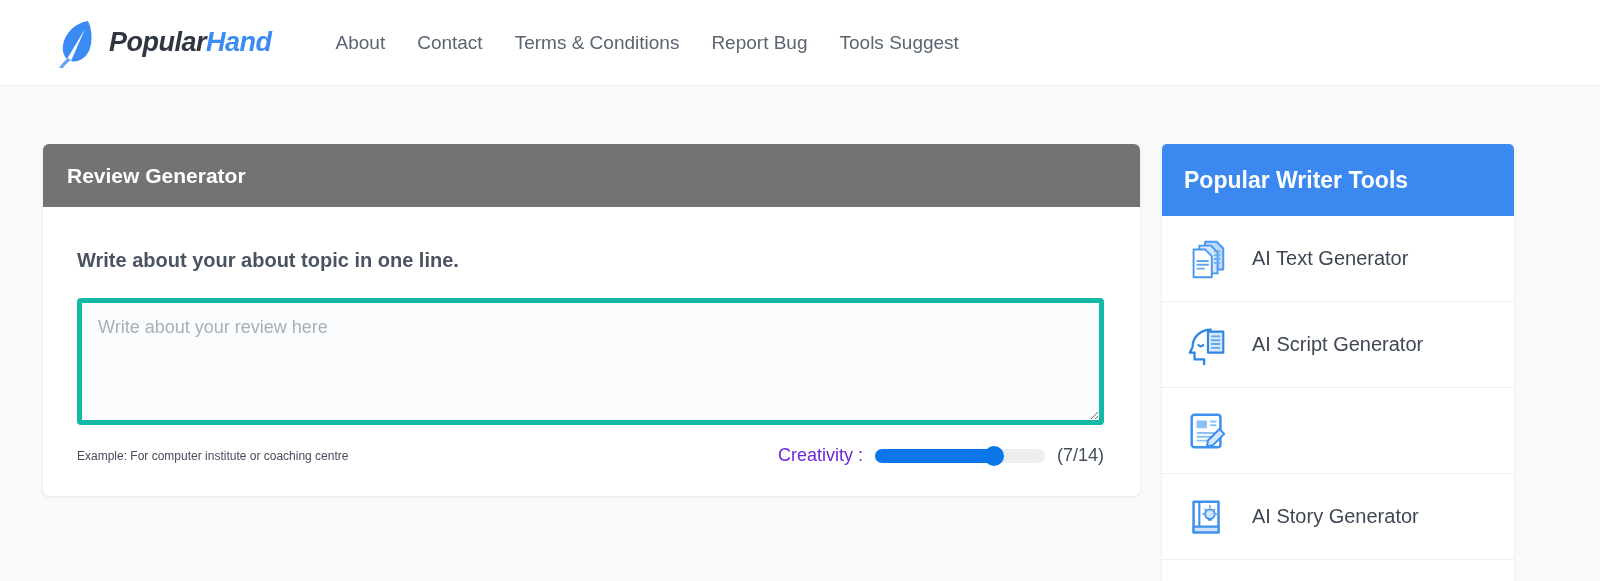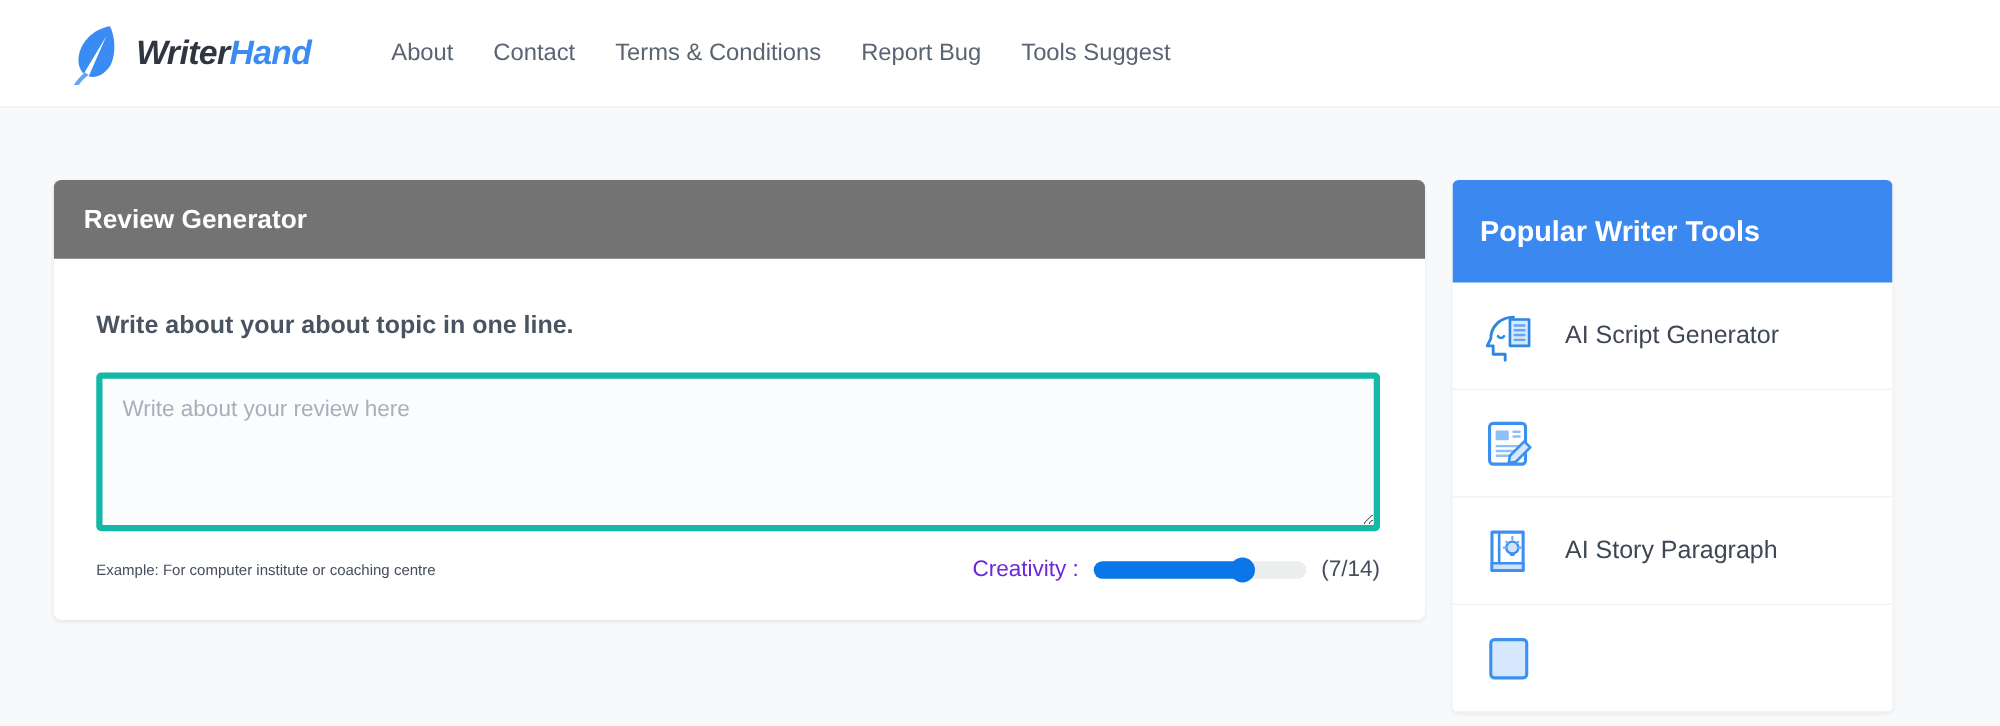--- a/index.html
+++ b/index.html
@@ -194,21 +194,21 @@
     width: 352px;
     flex: none;
     background: #ffffff;
     border-radius: 5px;
     box-shadow: 0 1px 3px rgba(30, 40, 60, 0.08);
     overflow: hidden;
   }
 
   .sidebar-head {
     background: #3b88f0;
-    height: 82px;
+    height: 72px;
     display: flex;
     align-items: center;
     padding: 0 22px;
   }
   .sidebar-head-title {
     color: #ffffff;
     font-size: 23px;
     font-weight: bold;
     line-height: 1;
   }
@@ -235,21 +235,21 @@
 </head>
 <body>
 
 <div class="navbar">
 
   <a class="brand" href="#">
     <svg class="brand-mark" viewBox="0 0 40 52">
       <path d="M33 4 C20 6 10 16 8 28 C7 34 9 39 12 42 L30 12 L16 44 C22 46 30 42 34 34 C38 25 37 12 33 4 Z" fill="#3b8bf4"></path>
       <path d="M13 41 C9 44 6 48 4 51 L8 51 C10 48 13 45 16 43 Z" fill="#63a4f7"></path>
     </svg>
-    <span class="brand-text"><span class="w1">Writer</span><span class="w2">Hand</span></span>
+    <span class="brand-text"><span class="w1">Popular</span><span class="w2">Hand</span></span>
   </a>
 
   <nav class="nav-links">
     <a class="nav-link" href="#">About</a>
     <a class="nav-link" href="#">Contact</a>
     <a class="nav-link" href="#">Terms &amp; Conditions</a>
     <a class="nav-link" href="#">Report Bug</a>
     <a class="nav-link" href="#">Tools Suggest</a>
   </nav>
 
@@ -289,20 +289,39 @@
         </div>
       </div>
     </section>
 
     <aside class="sidebar">
 
       <div class="sidebar-head">
         <h2 class="sidebar-head-title">Popular Writer Tools</h2>
       </div>
 
+      <a class="tool-item" href="#">
+        <svg class="tool-icon" viewBox="0 0 48 48">
+          <path d="M22 6 h12 l7 7 v22 h-19 z" fill="#bcd8fb" stroke="#4a97f0" stroke-width="2" stroke-linejoin="round"></path>
+          <path d="M16 10 h12 l7 7 v22 h-19 z" fill="#d6e8fd" stroke="#4a97f0" stroke-width="2" stroke-linejoin="round"></path>
+          <path d="M10 14 h12 l7 7 v22 h-19 z" fill="#ffffff" stroke="#4a97f0" stroke-width="2" stroke-linejoin="round"></path>
+          <g fill="#5fa5f2">
+            <rect x="13" y="25" width="13" height="2" rx="1"></rect>
+            <rect x="13" y="29" width="13" height="2" rx="1"></rect>
+            <rect x="13" y="33" width="9" height="2" rx="1"></rect>
+          </g>
+          <g fill="#6aaaf3">
+            <rect x="31" y="15" width="7" height="2" rx="1"></rect>
+            <rect x="31" y="19" width="7" height="2" rx="1"></rect>
+            <rect x="31" y="23" width="7" height="2" rx="1"></rect>
+            <rect x="31" y="27" width="7" height="2" rx="1"></rect>
+          </g>
+        </svg>
+        <span class="tool-label">AI Text Generator</span>
+      </a>
 
       <a class="tool-item" href="#">
         <svg class="tool-icon" viewBox="0 0 48 48">
           <path d="M28 8 C17 8 9 16 9 26 l-3 6 h5 v7 h10 v5" fill="none" stroke="#2e86e0" stroke-width="2.4" stroke-linejoin="round" stroke-linecap="round"></path>
           <path d="M15 24 q2.5 3 5 0" fill="none" stroke="#2e86e0" stroke-width="2.2" stroke-linecap="round"></path>
           <path d="M25 10 h16 v22 h-16 z" fill="#d6e8fd" stroke="#2e86e0" stroke-width="2.2" stroke-linejoin="round"></path>
           <g fill="#63a6f1">
             <rect x="28" y="14" width="10" height="2" rx="1"></rect>
             <rect x="28" y="18" width="10" height="2" rx="1"></rect>
             <rect x="28" y="22" width="10" height="2" rx="1"></rect>
@@ -335,21 +354,21 @@
           <circle cx="27" cy="21" r="5" fill="#cfe4fc" stroke="#3e90ee" stroke-width="2"></circle>
           <rect x="25" y="25" width="4" height="3" rx="1" fill="#3e90ee"></rect>
           <g stroke="#6aaaf3" stroke-width="1.8" stroke-linecap="round">
             <line x1="27" y1="12" x2="27" y2="14"></line>
             <line x1="20" y1="21" x2="22" y2="21"></line>
             <line x1="32" y1="21" x2="34" y2="21"></line>
             <line x1="22" y1="16" x2="23" y2="17"></line>
             <line x1="32" y1="16" x2="31" y2="17"></line>
           </g>
         </svg>
-        <span class="tool-label">AI Story Paragraph</span>
+        <span class="tool-label">AI Story Generator</span>
       </a>
 
       <a class="tool-item" href="#">
         <svg class="tool-icon" viewBox="0 0 48 48">
           <rect x="9" y="8" width="30" height="32" rx="3" fill="#d6e8fd" stroke="#3e90ee" stroke-width="2.6"></rect>
         </svg>
         <span class="tool-label"></span>
       </a>
 
     </aside>

